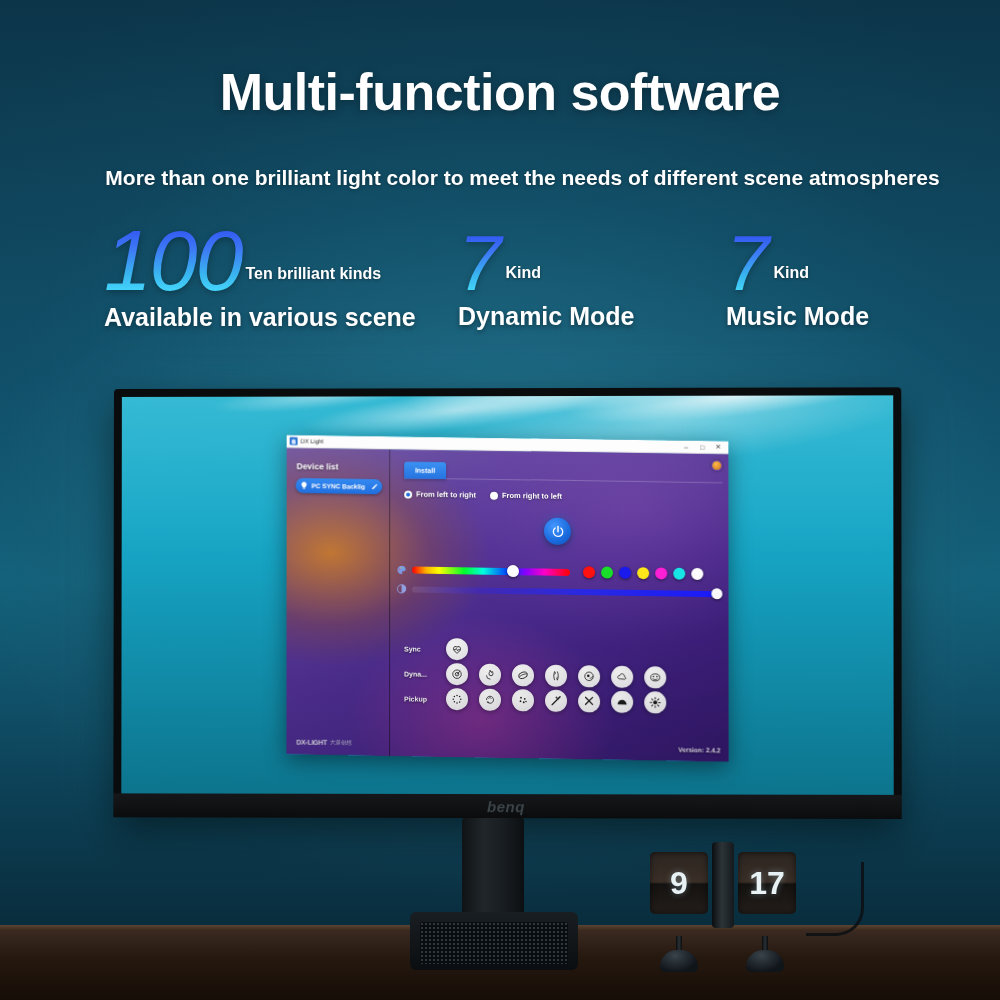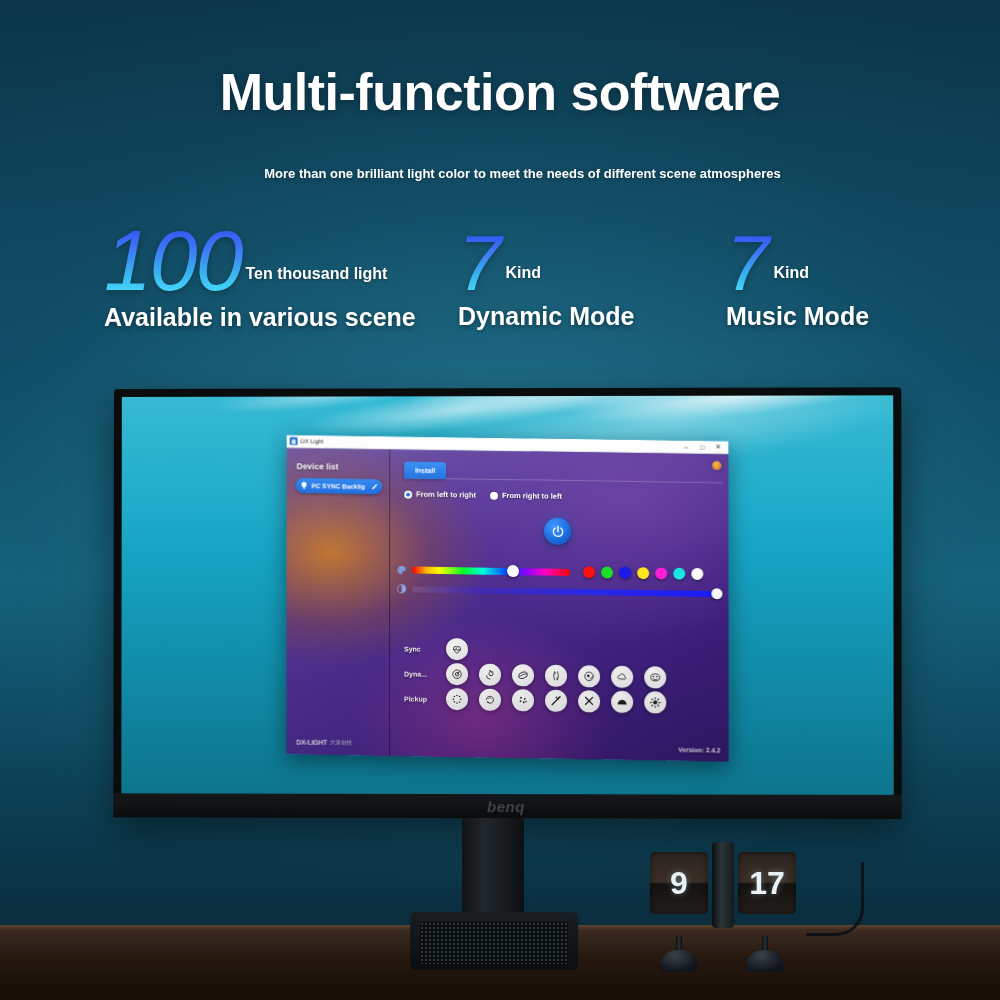--- a/index.html
+++ b/index.html
@@ -36,21 +36,21 @@
   .headline {
     position:absolute; top:62px; left:0; width:100%;
     text-align:center;
     font-size:52px; font-weight:bold; color:#ffffff;
     letter-spacing:-0.5px;
     text-shadow:0 2px 8px rgba(0,0,0,0.35);
   }
   .subhead {
     position:absolute; top:166px; left:0; width:100%;
     text-align:center;
-    font-size:13px; font-weight:bold; color:#ffffff;
+    font-size:21px; font-weight:bold; color:#ffffff;
     text-shadow:0 1px 4px rgba(0,0,0,0.35);
     padding-left:45px;
   }
 
   
   .stats { position:absolute; top:222px; left:0; width:100%; height:130px; }
   .stat { position:absolute; }
   .stat-top { display:flex; align-items:flex-end; }
   .bignum {
     font-style:italic; font-weight:normal;
@@ -360,21 +360,21 @@
 <div id="desk"></div>
 
 <div class="headline">Multi-function software</div>
 <div class="subhead">More than one brilliant light color to meet the needs of different scene atmospheres</div>
 
 <div class="stats">
 
   <div class="stat" id="stat-0">
     <div class="stat-top">
       <span class="bignum n100">100</span>
-      <span class="unit">Ten thousand light</span>
+      <span class="unit">Ten brilliant kinds</span>
     </div>
     <div class="stat-label">Available in various scene</div>
   </div>
 
   <div class="stat" id="stat-1">
     <div class="stat-top">
       <span class="bignum n7">7</span>
       <span class="unit">Kind</span>
     </div>
     <div class="stat-label">Dynamic Mode</div>

